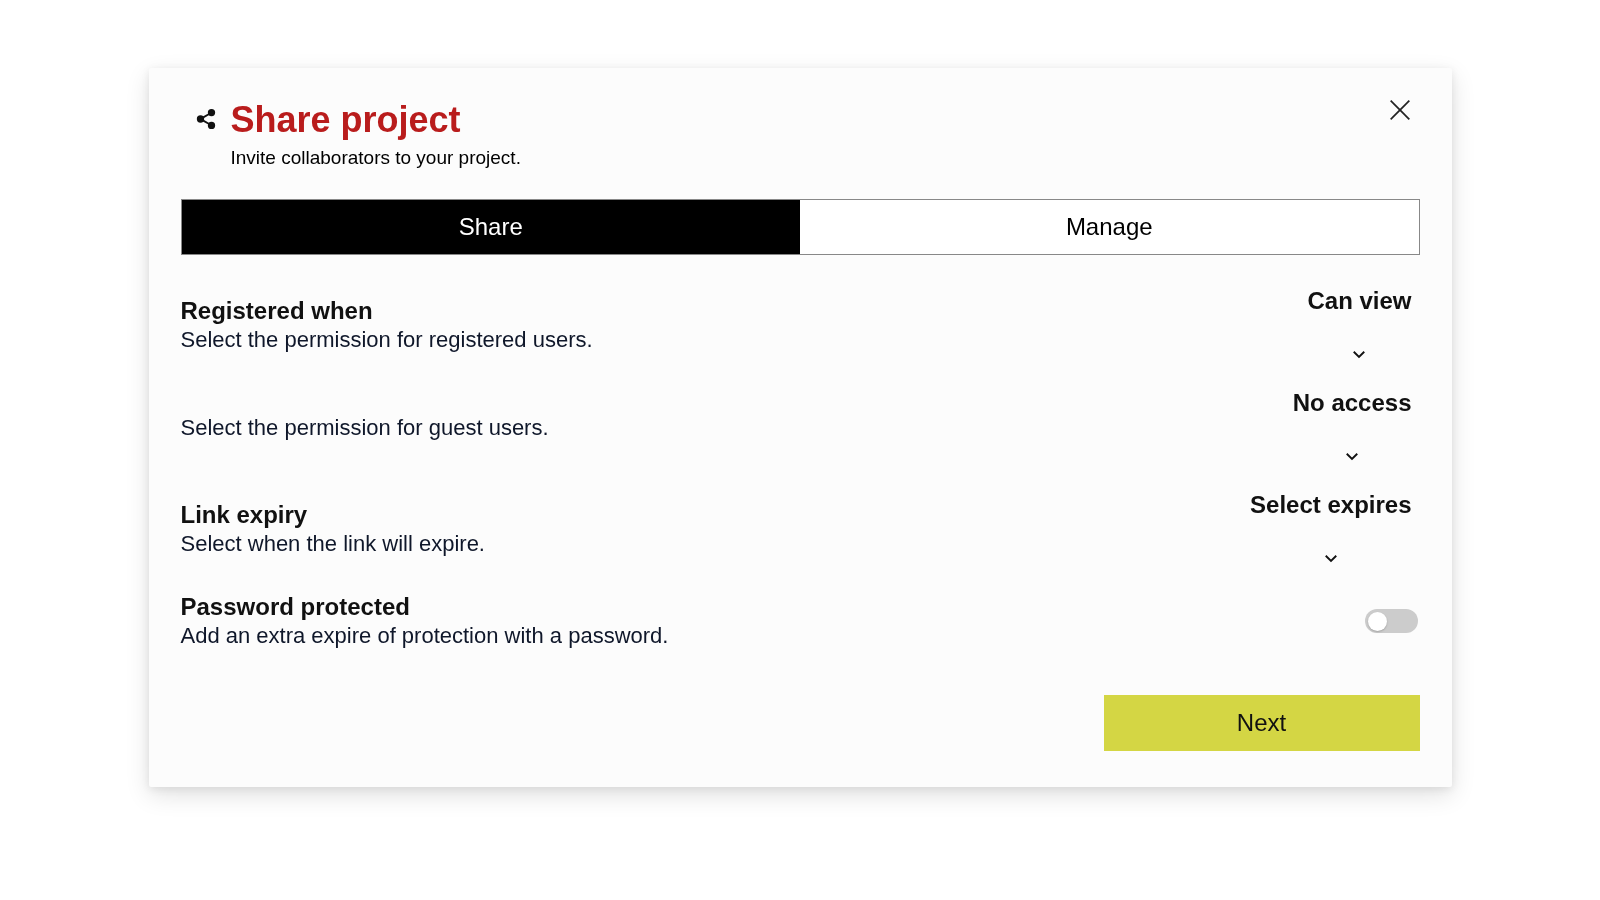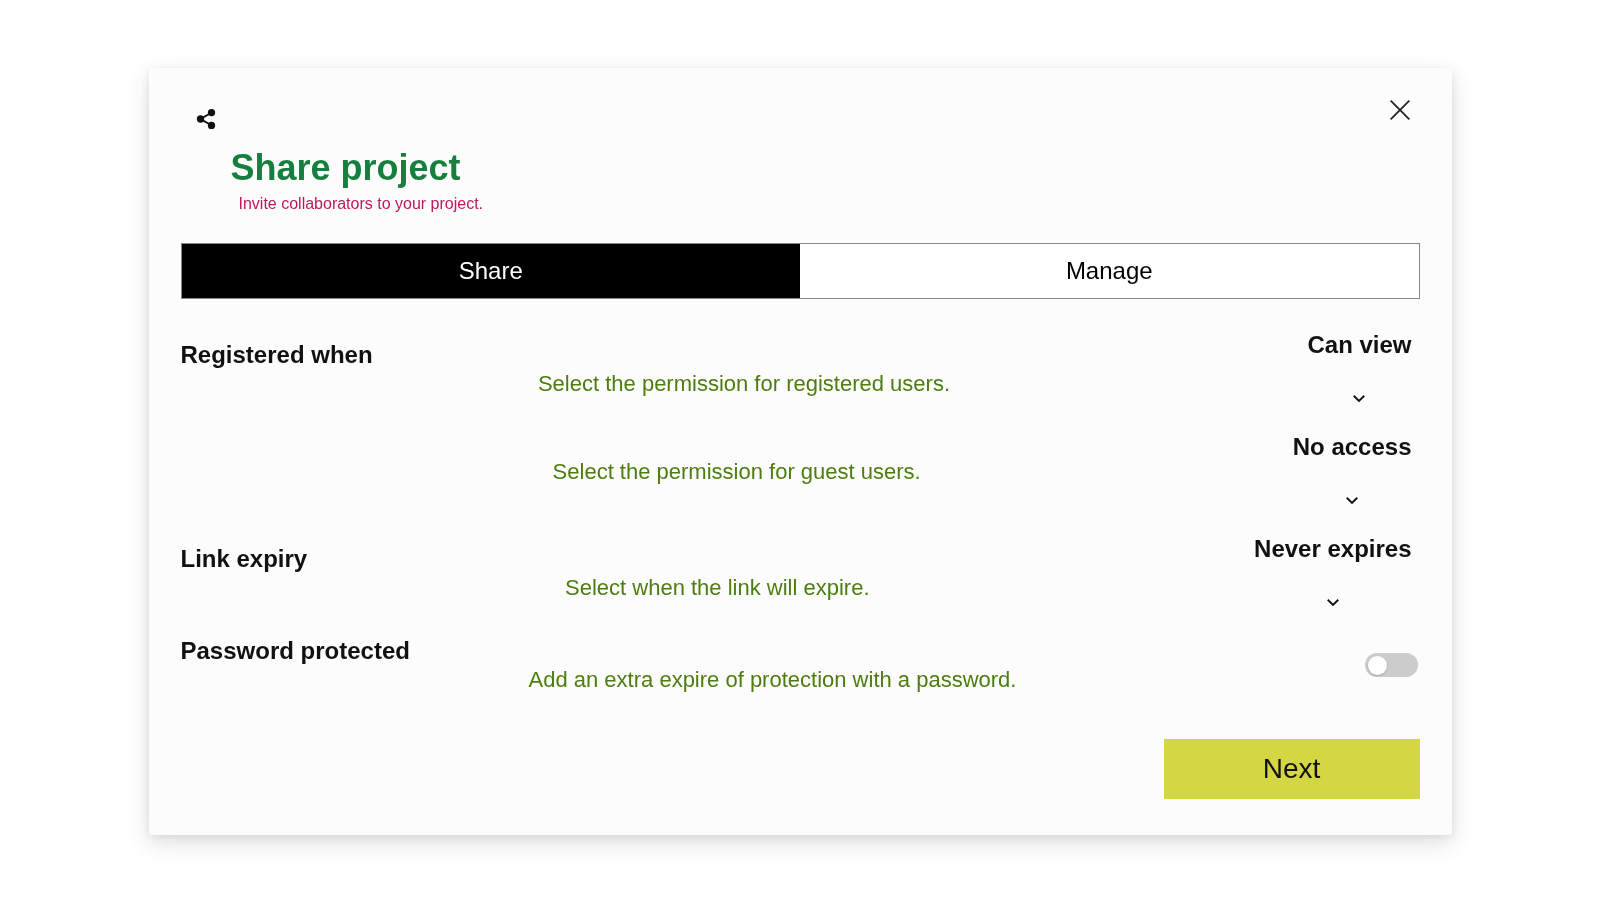--- a/index.html
+++ b/index.html
@@ -37,30 +37,28 @@
       height: 22px;
       margin-top: 10px;
       flex-shrink: 0;
     }
     .header-text {
       flex: 1;
     }
     .title {
       font-size: 36px;
       font-weight: 600;
-      color: #15803d;
+      color: #b91c1c;
       line-height: 1.2;
-      margin-top: 48px;
     }
     .subtitle {
-      font-size: 16px;
-      color: #be185d;
+      font-size: 19px;
+      color: #000000;
       margin-top: 6px;
       font-weight: 400;
-      margin-left: 8px;
     }
     .close-btn {
       position: absolute;
       top: 28px;
       right: 38px;
       width: 28px;
       height: 28px;
       cursor: pointer;
       background: none;
       border: none;
@@ -98,23 +96,22 @@
     .option-text {
       flex: 1;
     }
     .option-label {
       font-size: 24px;
       font-weight: 600;
       color: #111;
     }
     .option-desc {
       font-size: 22px;
-      color: #4d7c0f;
+      color: #0f172a;
       margin-top: 2px;
-      text-align: center;
     }
     .dropdown {
       display: flex;
       align-items: center;
       gap: 30px;
       cursor: pointer;
       padding-right: 8px;
       background: none;
       border: none;
       font-family: inherit;
@@ -152,24 +149,24 @@
     }
     .footer {
       display: flex;
       justify-content: flex-end;
       margin-top: 28px;
     }
     .next-btn {
       background: #d4d644;
       color: #111;
       border: none;
-      font-size: 28px;
+      font-size: 24px;
       font-weight: 400;
       padding: 14px 16px;
-      width: 256px;
+      width: 316px;
       cursor: pointer;
       font-family: inherit;
     }
   </style>
 </head>
 <body>
 
 <div class="dialog">
   <div class="header">
     <span class="share-icon">
@@ -229,21 +226,21 @@
       </span>
     </button>
   </div>
 
   <div class="option-row">
     <div class="option-text">
       <div class="option-label">Link expiry</div>
       <div class="option-desc">Select when the link will expire.</div>
     </div>
     <button class="dropdown">
-      <span class="dropdown-value">Never expires</span>
+      <span class="dropdown-value">Select expires</span>
       <span class="chevron">
         <svg viewBox="0 0 24 24" fill="none" stroke="#111" stroke-width="2.5">
             <polyline points="5 9 12 16 19 9"></polyline>
           </svg>
       </span>
     </button>
   </div>
 
   <div class="option-row">
     <div class="option-text">

